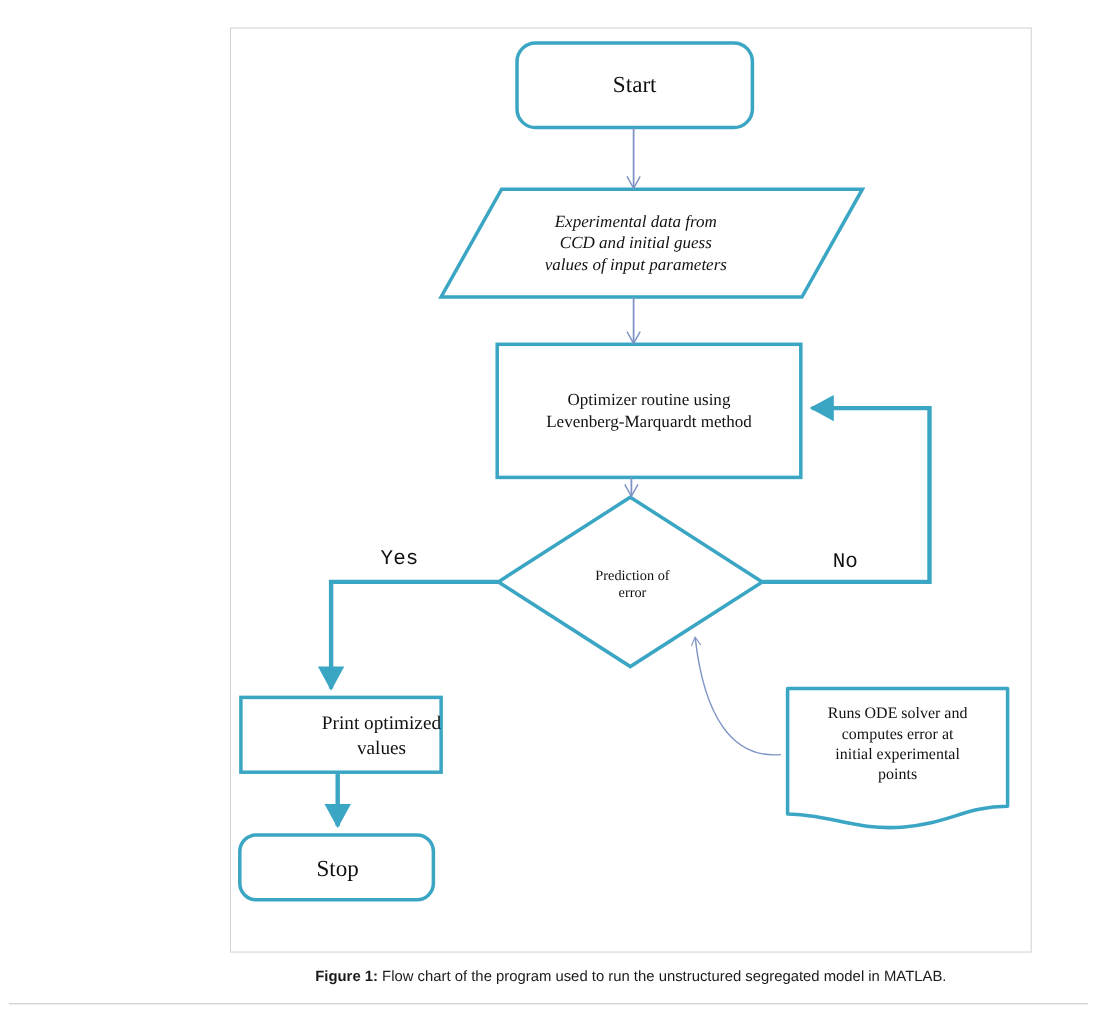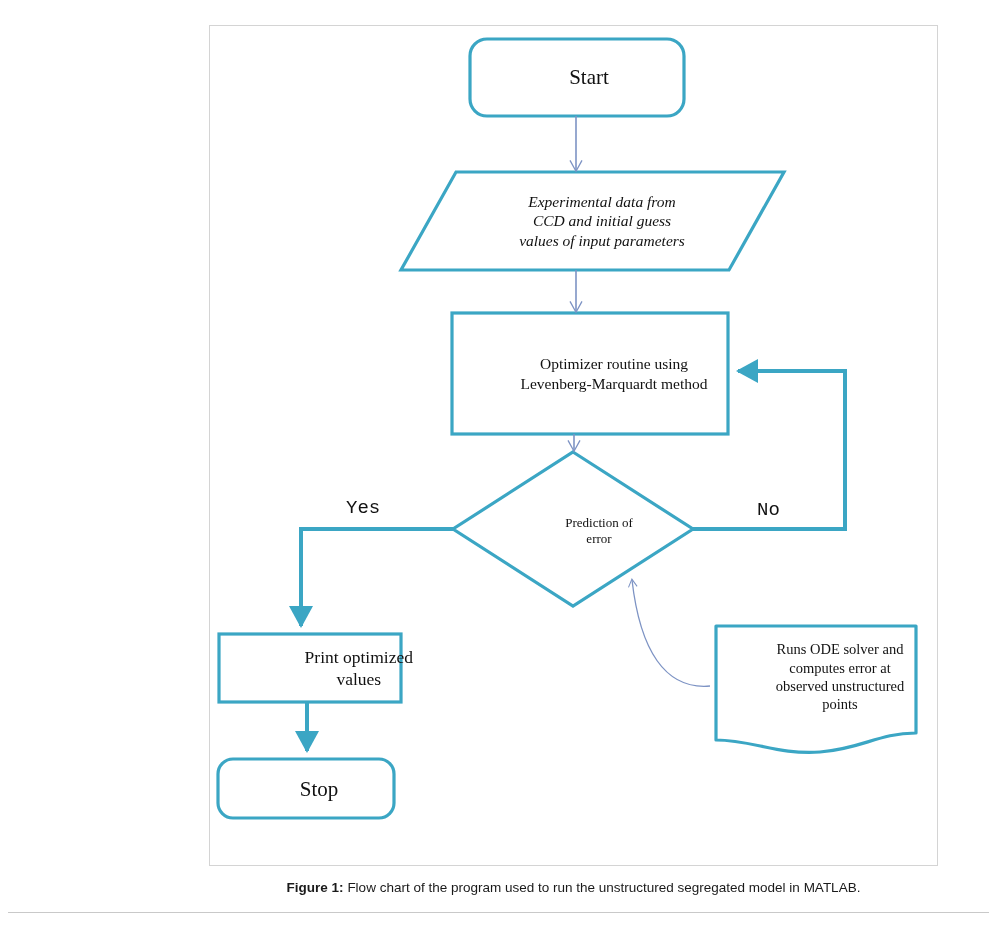--- a/index.html
+++ b/index.html
@@ -44,21 +44,21 @@
     position: absolute;
     display: flex;
     align-items: center;
     justify-content: center;
     text-align: center;
     font-family: "Liberation Serif", serif;
     color: #111111;
     pointer-events: none;
     line-height: 1.26;
   }
-  .node-text span { display: block; width: 100%; margin-left: 24px; }
+  .node-text span { display: block; width: 100%; }
 
   #t-start   { left: 470px; top: 39px;  width: 214px; height: 77px;  font-size: 21px; }
   #t-input   { left: 440px; top: 178px; width: 276px; height: 86px;  font-size: 15.5px; font-style: italic; }
   #t-optim   { left: 455px; top: 315px; width: 270px; height: 117px; font-size: 15.5px; }
   #t-diamond { left: 492px; top: 505px; width: 166px; height: 52px;  font-size: 13px; }
   #t-print   { left: 219px; top: 635px; width: 182px; height: 66px;  font-size: 17.5px; justify-content: flex-end; }
   #t-stop    { left: 219px; top: 760px; width: 176px; height: 58px;  font-size: 21px; }
   #t-ode     { left: 716px; top: 631px; width: 200px; height: 92px;  font-size: 14.5px; }
 
   .edge-label {
@@ -179,21 +179,21 @@
   </div>
 
   <div class="node-text" id="t-stop">
     <span>Stop</span>
   </div>
 
   <div class="node-text" id="t-ode">
     <div>
       <span>Runs  ODE solver  and</span>
       <span>computes  error  at</span>
-      <span>observed unstructured</span>
+      <span>initial experimental</span>
       <span>points</span>
     </div>
   </div>
 
   <div class="edge-label" id="lbl-yes">Yes</div>
   <div class="edge-label" id="lbl-no">No</div>
 
   <div id="caption">
     <b>Figure 1:</b><span> Flow chart of the program used to run the unstructured segregated model in MATLAB.</span>
   </div>

